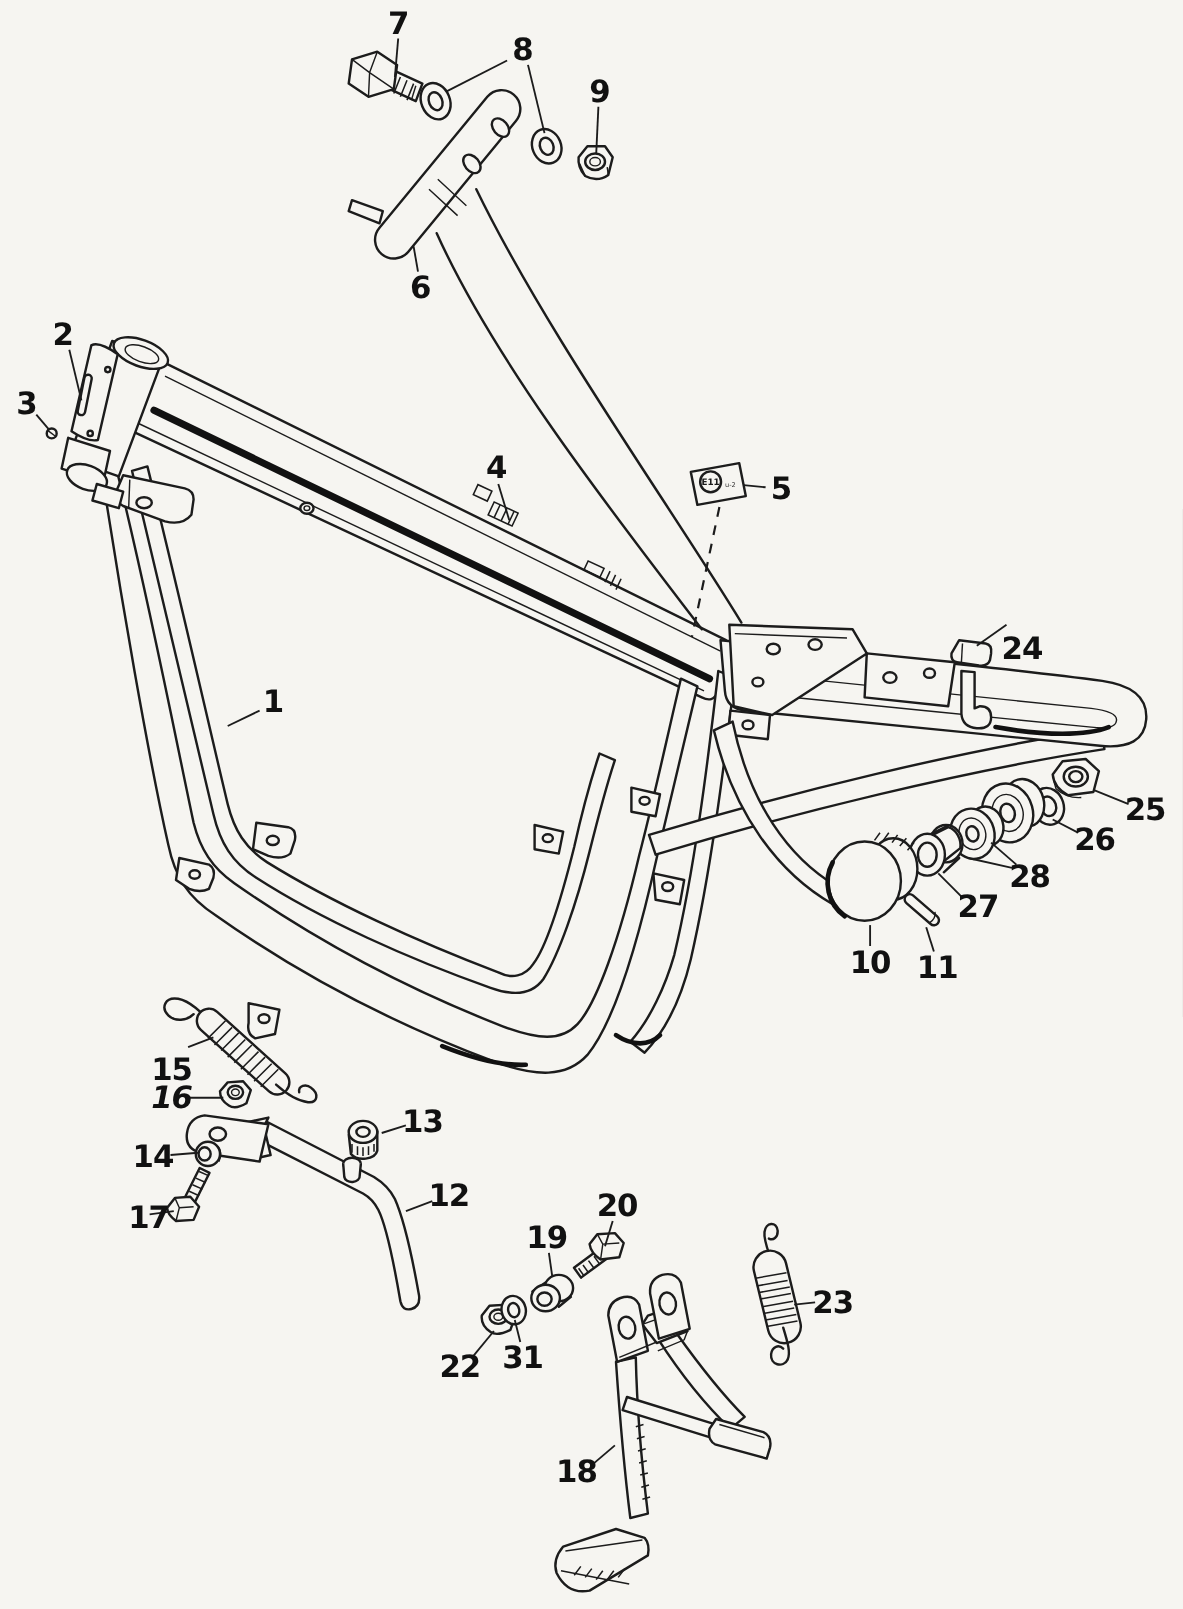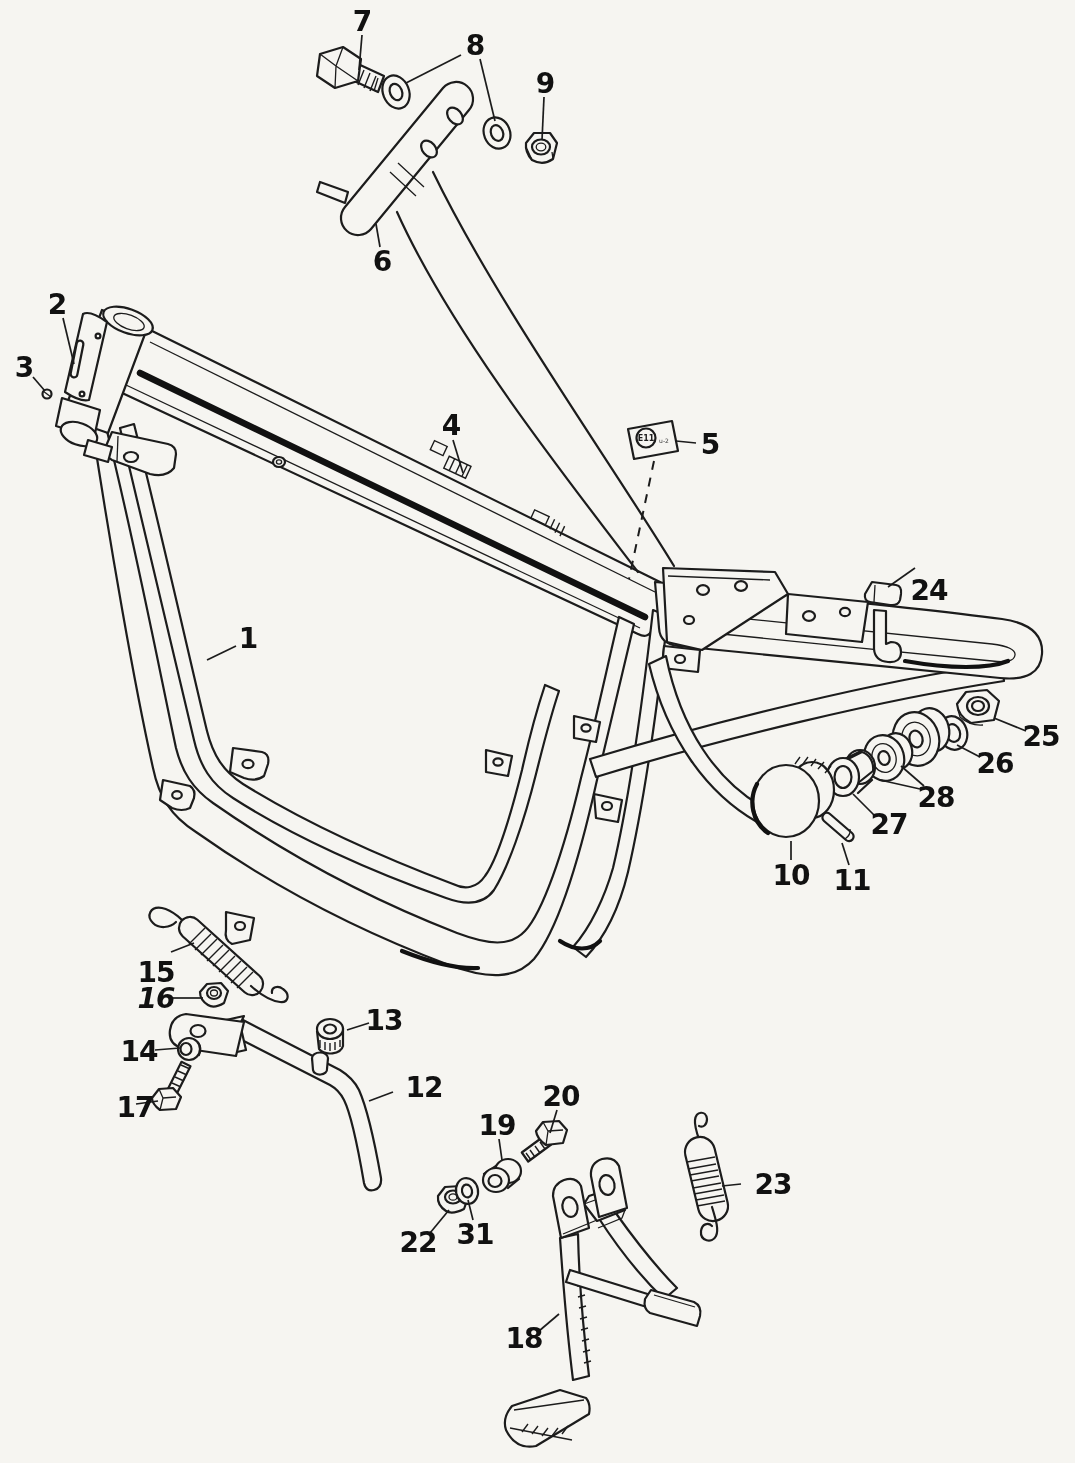--- a/index.html
+++ b/index.html
@@ -317,31 +317,31 @@
       <div class="callout" style="left: 57px; top: 304px;">2</div>
       <div class="callout" style="left: 24px; top: 367px;">3</div>
       <div class="callout" style="left: 451px; top: 425px;">4</div>
       <div class="callout" style="left: 710px; top: 444px;">5</div>
       <div class="callout" style="left: 382px; top: 261px;">6</div>
       <div class="callout" style="left: 362px; top: 21px;">7</div>
       <div class="callout" style="left: 475px; top: 45px;">8</div>
       <div class="callout" style="left: 545px; top: 83px;">9</div>
       <div class="callout" style="left: 791px; top: 875px;">10</div>
       <div class="callout" style="left: 852px; top: 880px;">11</div>
-      <div class="callout" style="left: 408px; top: 1087px; margin-left: 16px;">12</div>
+      <div class="callout" style="left: 408px; top: 1087px;">12</div>
       <div class="callout" style="left: 384px; top: 1020px;">13</div>
       <div class="callout" style="left: 139px; top: 1051px;">14</div>
       <div class="callout" style="left: 156px; top: 956px; margin-top: 16px;">15</div>
       <div class="callout" style="left: 156px; top: 998px; font-style: italic;">16</div>
       <div class="callout" style="left: 135px; top: 1107px;">17</div>
       <div class="callout" style="left: 524px; top: 1338px;">18</div>
       <div class="callout" style="left: 497px; top: 1125px;">19</div>
       <div class="callout" style="left: 561px; top: 1096px;">20</div>
       <div class="callout" style="left: 475px; top: 1234px;">31</div>
       <div class="callout" style="left: 418px; top: 1242px;">22</div>
-      <div class="callout" style="left: 757px; top: 1184px; margin-left: 16px;">23</div>
+      <div class="callout" style="left: 757px; top: 1184px;">23</div>
       <div class="callout" style="left: 929px; top: 590px;">24</div>
       <div class="callout" style="left: 1041px; top: 736px;">25</div>
       <div class="callout" style="left: 995px; top: 763px;">26</div>
       <div class="callout" style="left: 889px; top: 824px;">27</div>
       <div class="callout" style="left: 936px; top: 797px;">28</div>
     </div>
 </div>
 
 </body></html>

